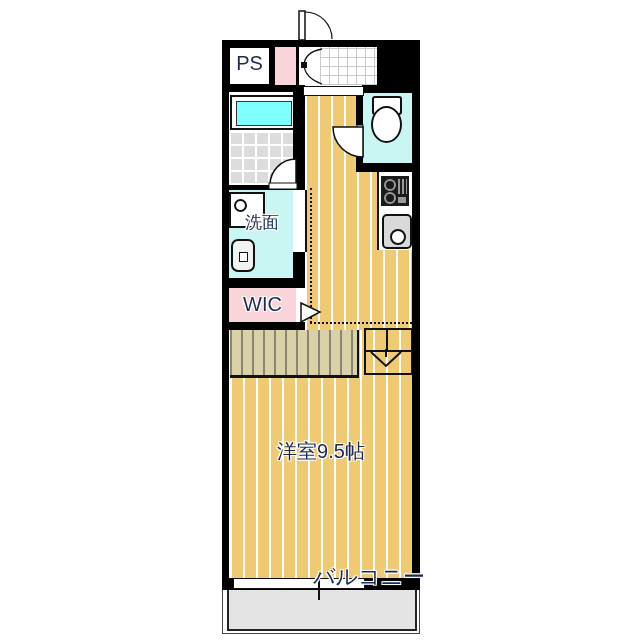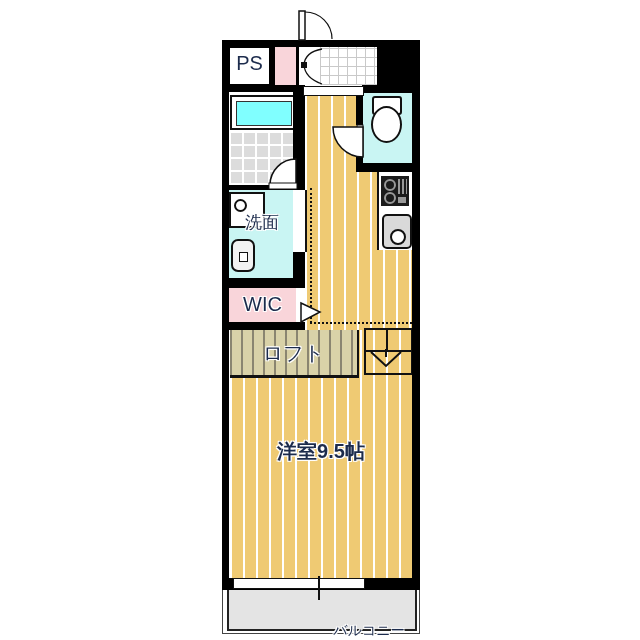--- a/index.html
+++ b/index.html
@@ -121,17 +121,16 @@
 
     <polyline points="371,352 386,366 401,352" fill="none" stroke="#111" stroke-width="2"></polyline>
     <line x1="386" y1="349" x2="386" y2="357" stroke="#111" stroke-width="2"></line>
 
     <line x1="319" y1="576" x2="319" y2="600" stroke="#111" stroke-width="2"></line>
   </svg>
 
   <div class="txt" style="left:227px;top:52px;width:45px;font-size:20px;">PS</div>
   <div class="txt" style="left:231px;top:211px;width:62px;font-size:17px;">洗面</div>
   <div class="txt" style="left:229px;top:293px;width:67px;font-size:20px;">WIC</div>
-  <div class="txt" style="left:230px;top:340px;width:127px;font-size:20px;">ロフト</div>
-  <div class="txt" style="left:230px;top:438px;width:182px;font-size:20px;font-weight:bold;">洋室9.5帖</div>
-  <div class="txt" style="left:227px;top:622px;width:188px;font-size:14px;padding-left:48px;">バルコニー</div>
+  <div class="txt" style="left:230px;top:438px;width:182px;font-size:20px;">洋室9.5帖</div>
+  <div class="txt" style="left:227px;top:562px;width:188px;font-size:22px;padding-left:48px;">バルコニー</div>
 
 </div>
 
 </body></html>

